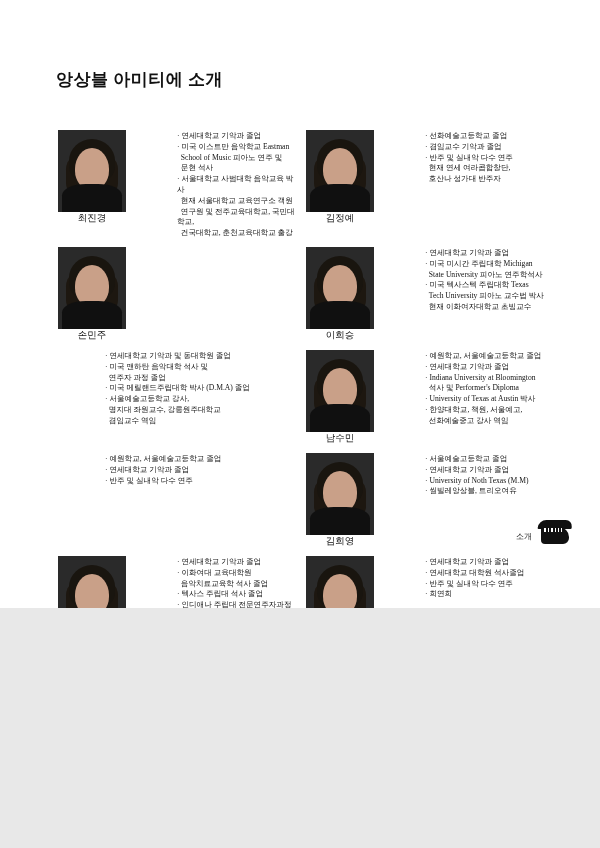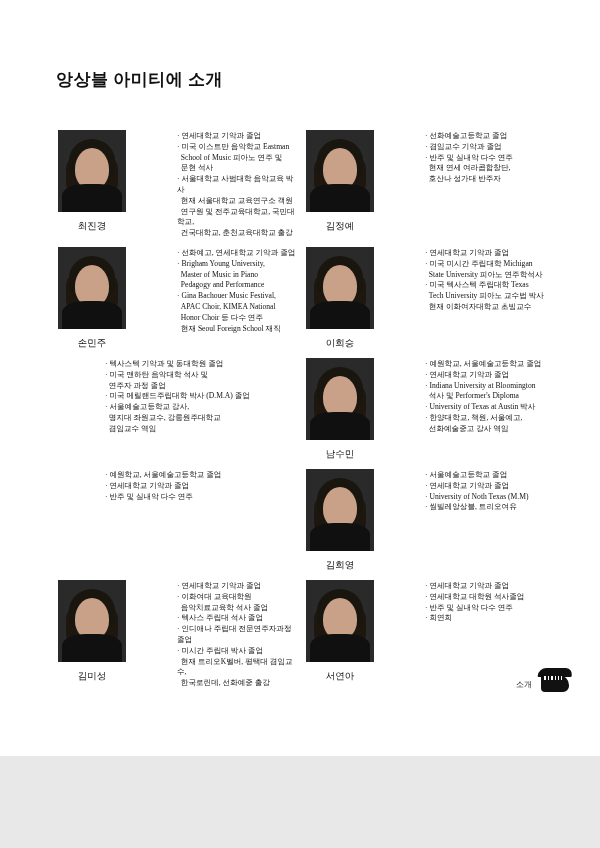--- a/index.html
+++ b/index.html
@@ -4,21 +4,21 @@
 <style>
   html, body {
     margin: 0;
     padding: 0;
     background: #e8e8e8;
     font-family: "Liberation Serif", serif;
   }
   .page {
     position: relative;
     width: 600px;
-    height: 756px;
+    height: 608px;
     background: #ffffff;
     margin: 0 auto;
     overflow: hidden;
   }
   .title {
     position: absolute;
     left: 56px;
     top: 68px;
     font-size: 17px;
     font-weight: bold;
@@ -101,21 +101,21 @@
   .photo .neck {
     position: absolute;
     left: 50%;
     top: 58%;
     width: 16px;
     height: 16px;
     margin-left: -8px;
     background: #b8917a;
   }
   .name {
-    margin-top: 8px;
+    margin-top: 0;
     font-size: 9.5px;
     color: #111;
     text-align: center;
     white-space: nowrap;
     font-family: "Liberation Serif", serif;
   }
   .bio {
     flex: 1;
     padding-left: 9px;
     padding-top: 1px;
@@ -234,30 +234,20 @@
         <div class="photo-wrap">
           <div class="photo">
             <div class="hair2"></div>
               <div class="hair"></div>
               <div class="neck"></div>
               <div class="face"></div>
               <div class="body"></div>
           </div>
           <div class="name">손민주</div>
         </div>
-        <div class="bio">
-          <div class="bio-line">· 선화예고, 연세대학교 기악과 졸업
-· Brigham Young University,
-  Master of Music in Piano
-  Pedagogy and Performance
-· Gina Bachouer Music Festival,
-  APAC Choir, KIMEA National
-  Honor Choir 등 다수 연주
-  현재 Seoul Foreign School 재직</div>
-        </div>
       </div>
       <div class="cell">
         <div class="photo-wrap">
           <div class="photo">
             <div class="hair2"></div>
               <div class="hair"></div>
               <div class="neck"></div>
               <div class="face"></div>
               <div class="body"></div>
           </div>
@@ -270,21 +260,21 @@
 · 미국 텍사스텍 주립대학 Texas
   Tech University 피아노 교수법 박사
   현재 이화여자대학교 초빙교수</div>
         </div>
       </div>
     </div>
 
     <div class="row">
       <div class="cell">
         <div class="bio">
-          <div class="bio-line">· 텍사스텍 기악과 및 동대학원 졸업
+          <div class="bio-line">· 연세대학교 기악과 및 동대학원 졸업
 · 미국 맨하탄 음악대학 석사 및
   연주자 과정 졸업
 · 미국 메릴랜드주립대학 박사 (D.M.A) 졸업
 · 서울예술고등학교 강사,
   명지대 좌원교수, 강릉원주대학교
   겸임교수 역임</div>
         </div>
       </div>
       <div class="cell">
         <div class="photo-wrap">

